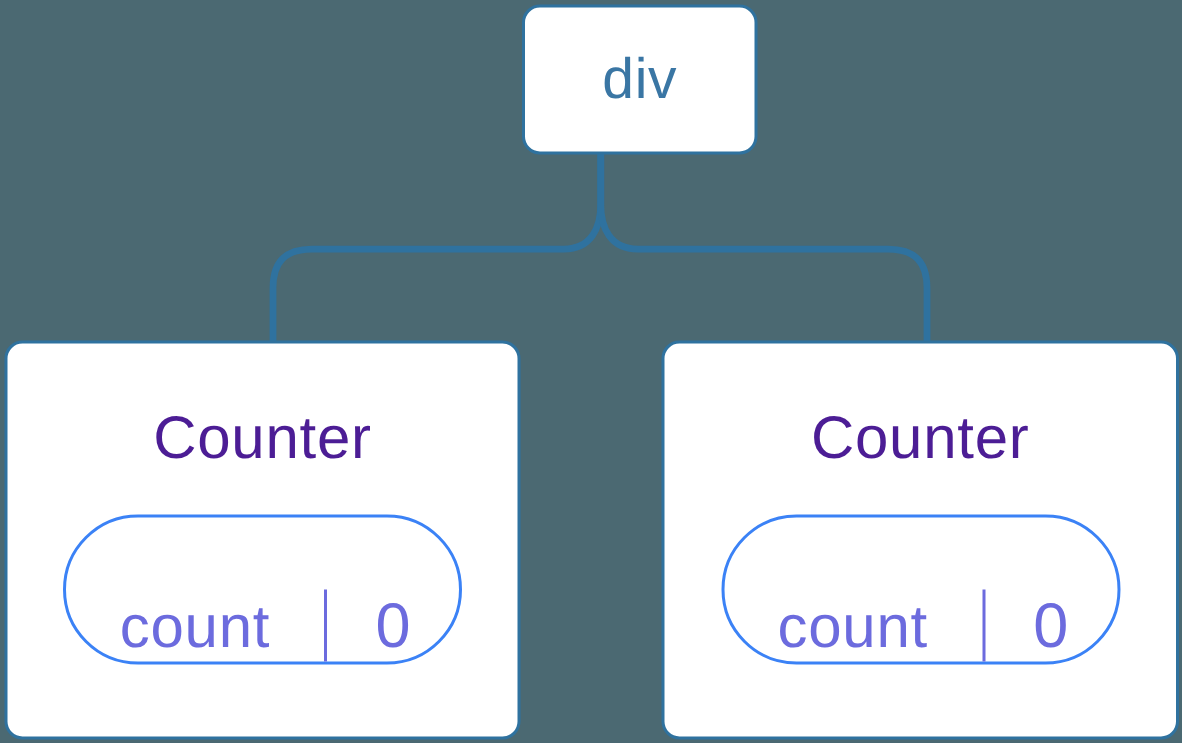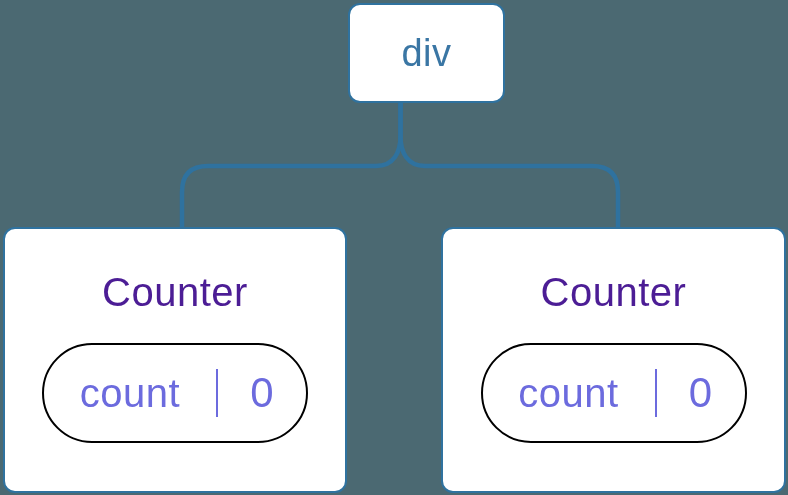--- a/index.html
+++ b/index.html
@@ -65,24 +65,24 @@
     font-size: 40px;
     line-height: 1.15;
     color: #4c1d95;
     letter-spacing: 0.5px;
   }
   .state-pill {
     margin-top: 28px;
     width: 266px;
     height: 100px;
     box-sizing: border-box;
-    border: 2px solid #000000;
+    border: 2px solid #3b82f6;
     border-radius: 52px;
     display: flex;
-    align-items: center;
+    align-items: flex-end;
     background: #FFFFFF;
   }
   .pill-key {
     width: 172px;
     display: flex;
     align-items: center;
     justify-content: center;
     font-size: 40px;
     color: #6C6BDE;
     letter-spacing: 0.5px;

